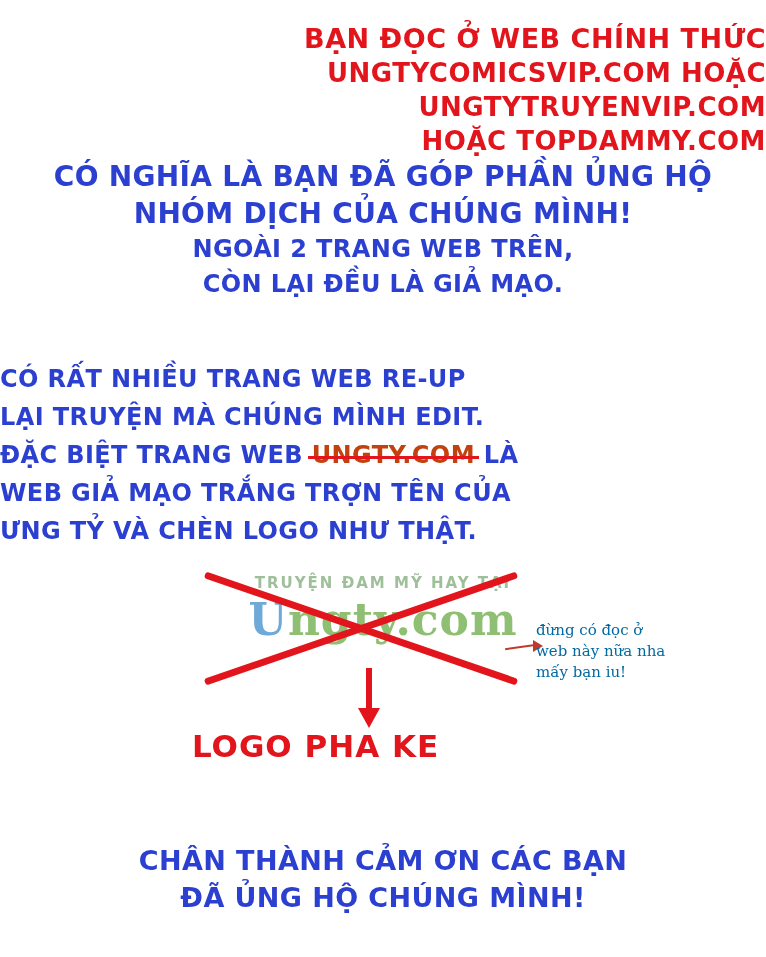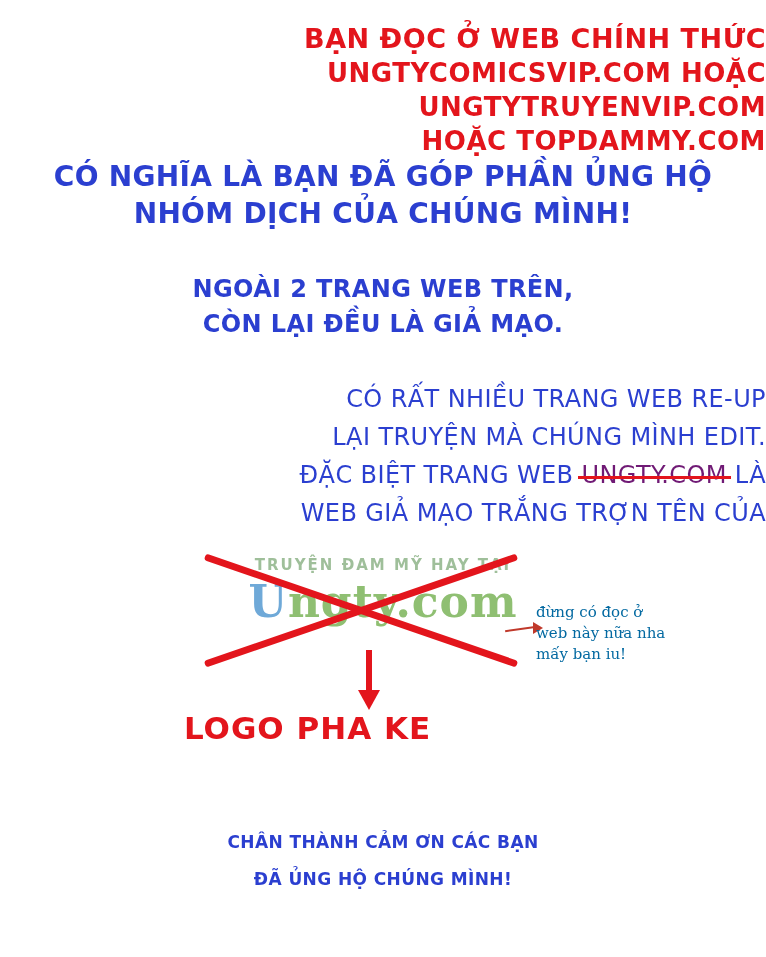--- a/index.html
+++ b/index.html
@@ -58,35 +58,34 @@
 
   
   .notice-blue-mid {
     text-align: center;
     color: #2b3fd0;
     font-weight: bold;
     font-size: 24px;
     line-height: 35px;
     letter-spacing: 0.4px;
     text-transform: uppercase;
-    margin-top: 40px;
   }
 
   .notice-blue-block {
-    text-align: right;
-    color: #2b3fd0;
-    font-weight: normal;
+    text-align: left;
+    color: #2b3fd0;
+    font-weight: bold;
     font-size: 24px;
     line-height: 38px;
     letter-spacing: 0.4px;
     text-transform: uppercase;
-    margin-top: 38px;
+    margin-top: 58px;
   }
   .strike-red {
-    color: #701a75;
+    color: #c2410c;
     position: relative;
     display: inline-block;
     white-space: nowrap;
   }
   .strike-red::after {
     content: "";
     position: absolute;
     left: -4px;
     right: -4px;
     top: 52%;
@@ -194,36 +193,36 @@
   .down-arrow .head {
     position: absolute;
     left: 0; top: 40px;
     width: 0; height: 0;
     border-left: 11px solid transparent;
     border-right: 11px solid transparent;
     border-top: 20px solid #e3151c;
   }
   .logo-fake-label {
     position: absolute;
-    left: 4px;
+    left: 12px;
     top: 160px;
     width: 607px;
     text-align: center;
     color: #e3151c;
     font-weight: bold;
     font-size: 31px;
     letter-spacing: 1px;
   }
 
   
   .thanks {
     text-align: center;
     color: #2b3fd0;
     font-weight: bold;
-    font-size: 17px;
+    font-size: 27px;
     line-height: 37px;
     letter-spacing: 0.4px;
     text-transform: uppercase;
     margin-top: 74px;
   }
 </style>
 </head>
 <body>
 
 <div class="page">
@@ -246,20 +245,21 @@
 
   <div class="notice-blue-block">
     <div>Có rất nhiều trang web re-up</div>
     <div>lại truyện mà chúng mình edit.</div>
     <div>
       <span>Đặc biệt trang web</span>
       <span class="strike-red">ungty.com</span>
       <span>là</span>
     </div>
     <div>web giả mạo trắng trợn tên của</div>
+    <div>ưng tỷ và chèn logo như thật.</div>
   </div>
 
   <div class="logo-area">
 
     <div class="fake-logo">
       <div class="sub">Truyện đam mỹ hay tại</div>
       <div class="main">
         <span class="u">U</span><span>ngty.com</span>
       </div>
     </div>

